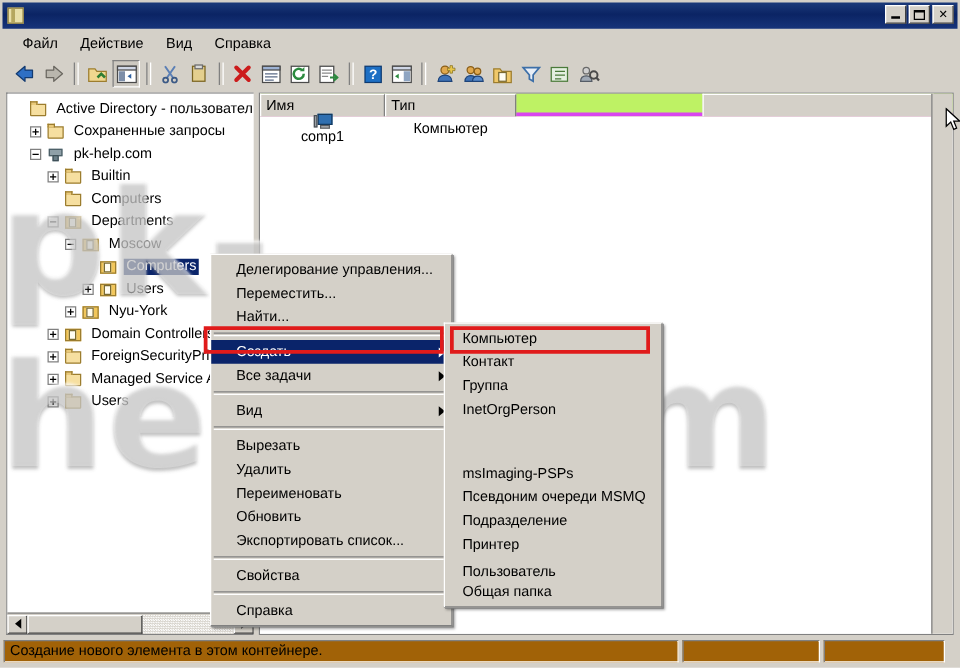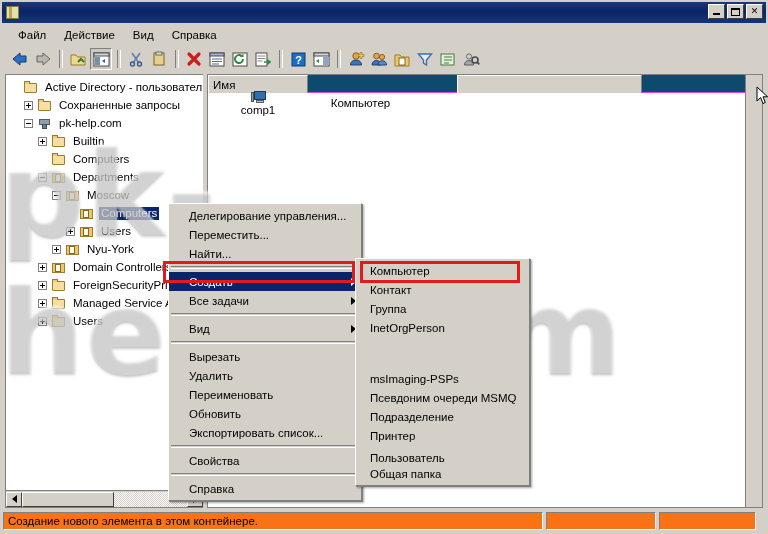--- a/index.html
+++ b/index.html
@@ -68,22 +68,22 @@
   
   .ic.ou:before{content:"";position:absolute;left:1px;top:3px;width:13px;height:10px;background:#f2c75c;border:1px solid #9c7d2e;box-sizing:border-box;}
   .ic.ou:after{content:"";position:absolute;left:4px;top:4px;width:6px;height:8px;background:#fffdf2;border:1px solid #7a6a30;box-sizing:border-box;}
   
   .ic.domain:before{content:"";position:absolute;left:2px;top:3px;width:11px;height:6px;background:#8fa0a8;border:1px solid #4d6068;box-sizing:border-box;}
   .ic.domain:after{content:"";position:absolute;left:5px;top:8px;width:5px;height:5px;background:#6d8089;border:1px solid #3e5058;box-sizing:border-box;}
   .tlabel{font-size:11.5px;color:#000;padding:0 2px;line-height:13px;}
   .trow.sel .tlabel{background:#0a246a;color:#ffffff;}
 
   
-  .lv-head{position:absolute;left:0;top:0;right:0;height:18px;background:#0c4a6e;display:flex;
-    border-bottom:1px solid #d946ef;box-sizing:border-box;}
+  .lv-head{position:absolute;left:0;top:0;right:0;height:18px;background:#bef264;display:flex;
+    border-bottom:3px solid #d946ef;box-sizing:border-box;}
   .lv-col{height:18px;box-sizing:border-box;display:flex;align-items:center;padding-left:4px;
     border-right:1px solid #808080;border-top:1px solid #fff;border-left:1px solid #fff;
     font-size:11.5px;color:#000;background:#d4d0c8;cursor:default;overflow:hidden;white-space:nowrap;}
   .lv-body{position:absolute;left:0;top:19px;right:0;bottom:0;background:#fff;}
   .lv-row{height:17px;display:flex;align-items:center;cursor:default;}
   .lv-cell{font-size:11.5px;color:#000;white-space:nowrap;overflow:hidden;display:flex;align-items:center;flex-direction:column;}
   .ic-comp{width:16px;height:14px;position:relative;margin-left:4px;margin-right:3px;flex:0 0 auto;}
   .ic-comp:before{content:"";position:absolute;left:3px;top:1px;width:12px;height:9px;background:#2f6fb0;border:1px solid #13395e;box-sizing:border-box;}
   .ic-comp:after{content:"";position:absolute;left:5px;top:10px;width:8px;height:3px;background:#b9bcc0;border:1px solid #5a5d61;box-sizing:border-box;}
   .ic-comp i{position:absolute;left:0px;top:2px;width:3px;height:10px;background:#9aa0a6;border:1px solid #4c5257;box-sizing:border-box;}
@@ -98,21 +98,21 @@
   .sb-arrow.right .ar{border-left:5px solid #000;}
   .sb-track{flex:1 1 auto;height:15px;background:
     repeating-conic-gradient(#ffffff 0% 25%, #d4d0c8 0% 50%) 0 0/2px 2px;}
   .sb-thumb{height:15px;background:#d4d0c8;border-top:1px solid #fff;border-left:1px solid #fff;
     border-right:1px solid #404040;border-bottom:1px solid #404040;box-sizing:border-box;cursor:default;}
   .vsb{position:absolute;right:0;top:0;width:17px;bottom:0;background:#d4d0c8;border-left:1px solid #808080;box-sizing:border-box;}
 
   
   .statusbar{position:absolute;left:3px;bottom:3px;width:762px;height:20px;background:#d4d0c8;display:flex;align-items:center;}
   .sb-panel{height:18px;box-sizing:border-box;border:1px solid #808080;border-right-color:#fff;border-bottom-color:#fff;
-    background:#f97316;display:flex;align-items:center;padding-left:4px;font-size:11.5px;color:#000;margin-right:3px;white-space:nowrap;overflow:hidden;}
+    background:#a16207;display:flex;align-items:center;padding-left:4px;font-size:11.5px;color:#000;margin-right:3px;white-space:nowrap;overflow:hidden;}
 
   
   .ctxmenu{position:absolute;background:#d4d0c8;border:1px solid #d4d0c8;
     box-shadow:1px 1px 0 #808080, 2px 2px 2px rgba(0,0,0,.35);
     border-top-color:#ffffff;border-left-color:#ffffff;border-right-color:#808080;border-bottom-color:#808080;
     padding:2px 0;z-index:40;}
   .ctxitem{height:19px;display:flex;align-items:center;padding:0 18px 0 20px;font-size:11.5px;color:#000;
     white-space:nowrap;position:relative;cursor:default;}
   .ctxitem.hl{background:#0a246a;color:#ffffff;}
   .ctxsep{height:1px;margin:3px 2px 3px 2px;border-top:1px solid #808080;border-bottom:1px solid #ffffff;}
@@ -378,20 +378,23 @@
       </div>
     </div>
 
     <div class="splitter"></div>
 
     <div class="pane-list">
       <div class="lv-head" id="lvhead">
           <div class="lv-col" style="width: 100px;">
             <span>Имя</span>
           </div>
+          <div class="lv-col" style="width: 105px;">
+            <span>Тип</span>
+          </div>
           <div class="lv-col" style="width: 149px; margin-top: 28px;">
             <span>Описание</span>
           </div>
           <div class="lv-col" style="width: 185px;">
             <span></span>
           </div>
         </div>
       <div class="lv-body" id="lvbody">
           <div class="lv-row">
             <div class="lv-cell" style="width: 100px;">

